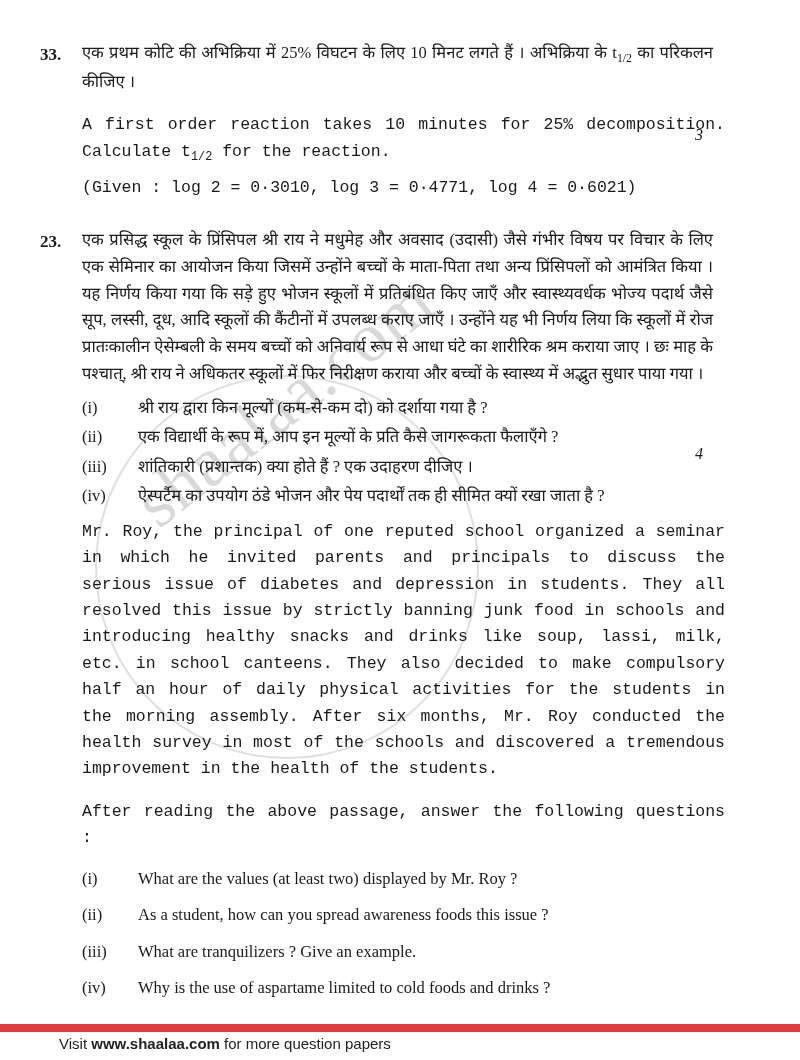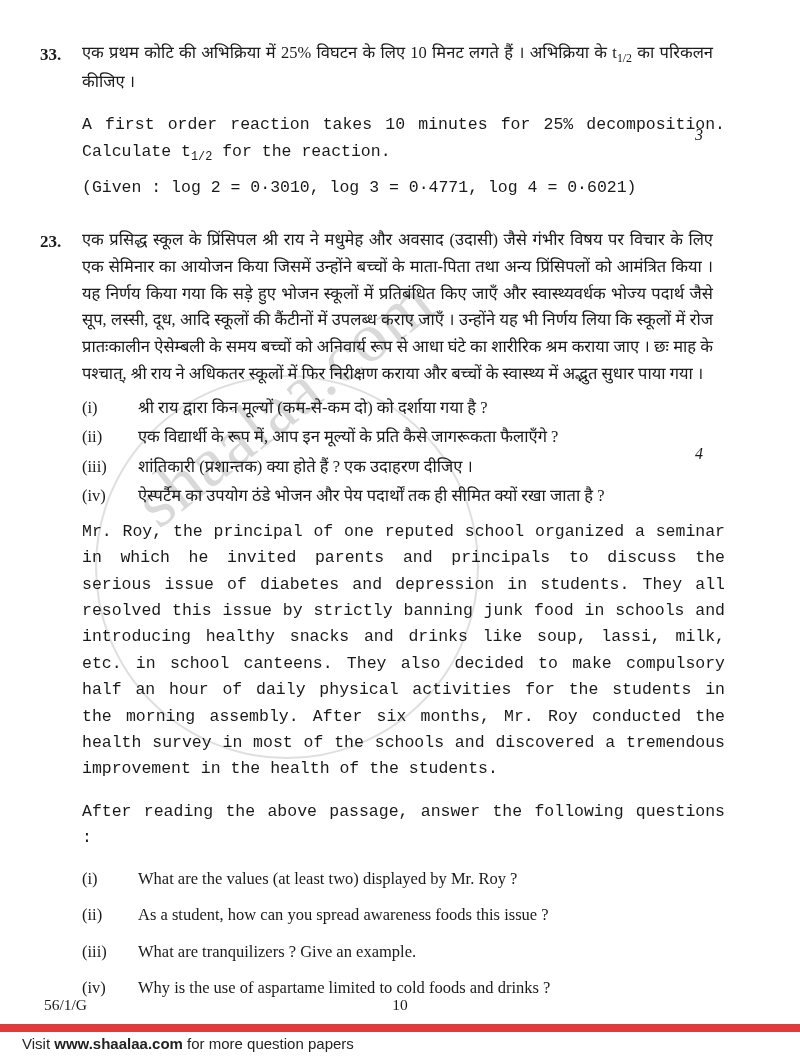--- a/index.html
+++ b/index.html
@@ -160,20 +160,21 @@
     background: #e03a3a;
     width: 800px;
   }
   .footer-note {
     height: 28px;
     font-family: "Liberation Sans", sans-serif;
     font-size: 15px;
     color: #222;
     padding: 3px 0 0 22px;
     box-sizing: border-box;
+    margin-left: 37px;
   }
   .footer-note b { font-weight: bold; }
 </style>
 </head>
 <body>
 
 <div class="page">
 
   <div class="watermark">
     <div class="ring"></div>
@@ -238,23 +239,19 @@
       </div>
       <div class="subitem-en">
         <span class="sublabel-en">(iv)</span>
         <span class="subtext">Why is the use of aspartame limited to cold foods and drinks ?</span>
       </div>
     </div>
     <div class="marks" style="top: 218px;">4</div>
   </div>
 
   <div class="footer">
-    <div class="footer-row">
-      <div class="footer-code">56/1/G</div>
-      <div class="footer-page">10</div>
-    </div>
     <div class="footer-bar"></div>
     <div class="footer-note">
       <span>Visit </span><b>www.shaalaa.com</b><span> for more question papers</span>
     </div>
   </div>
 
 </div>
 
 </body></html>

